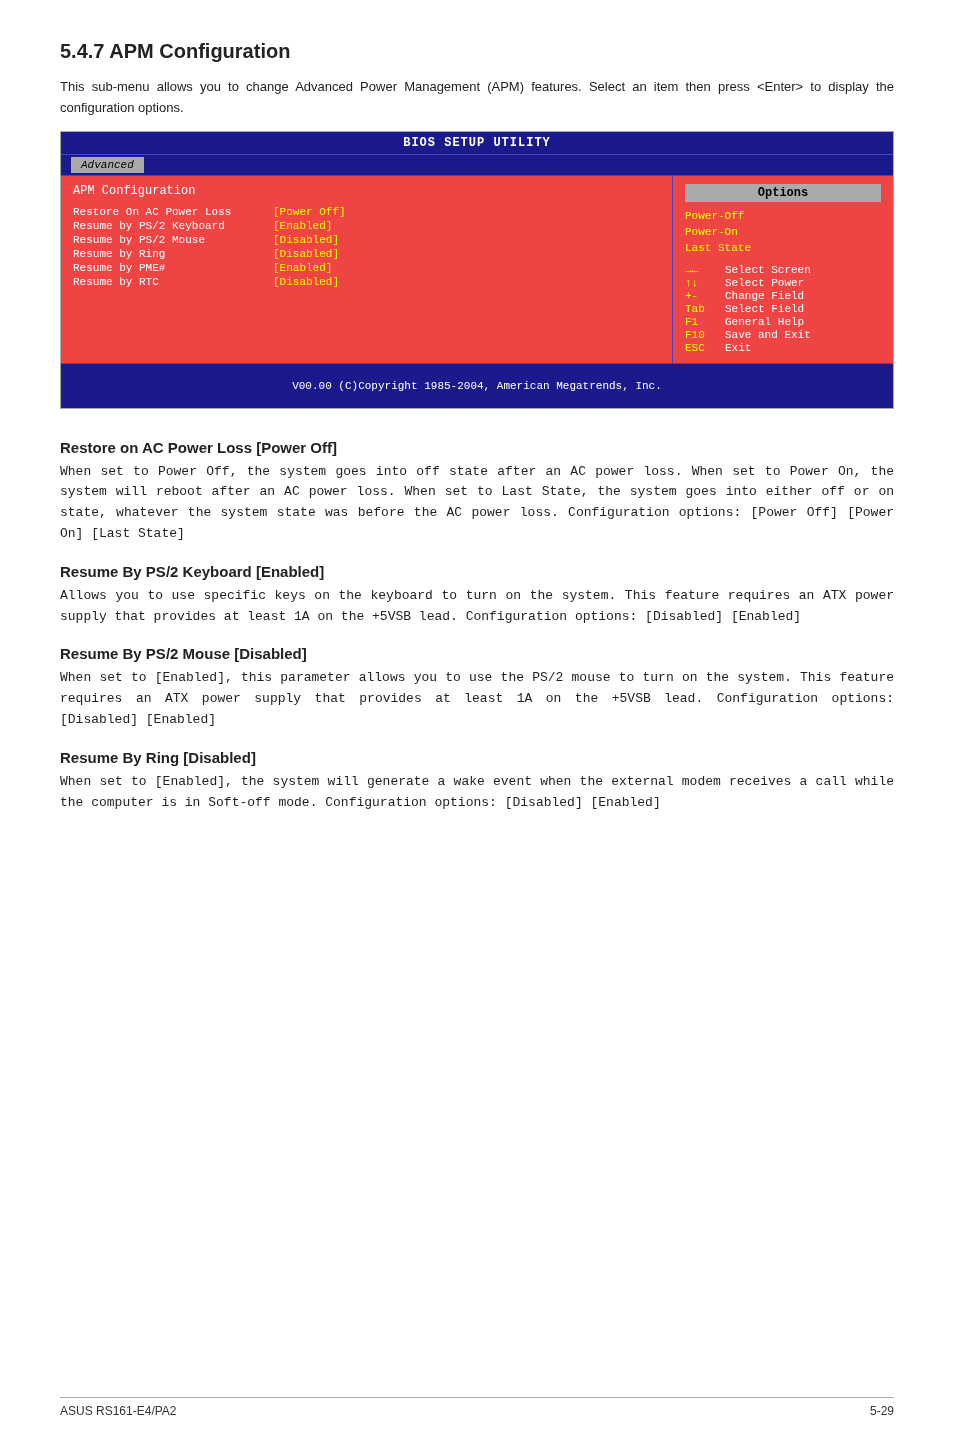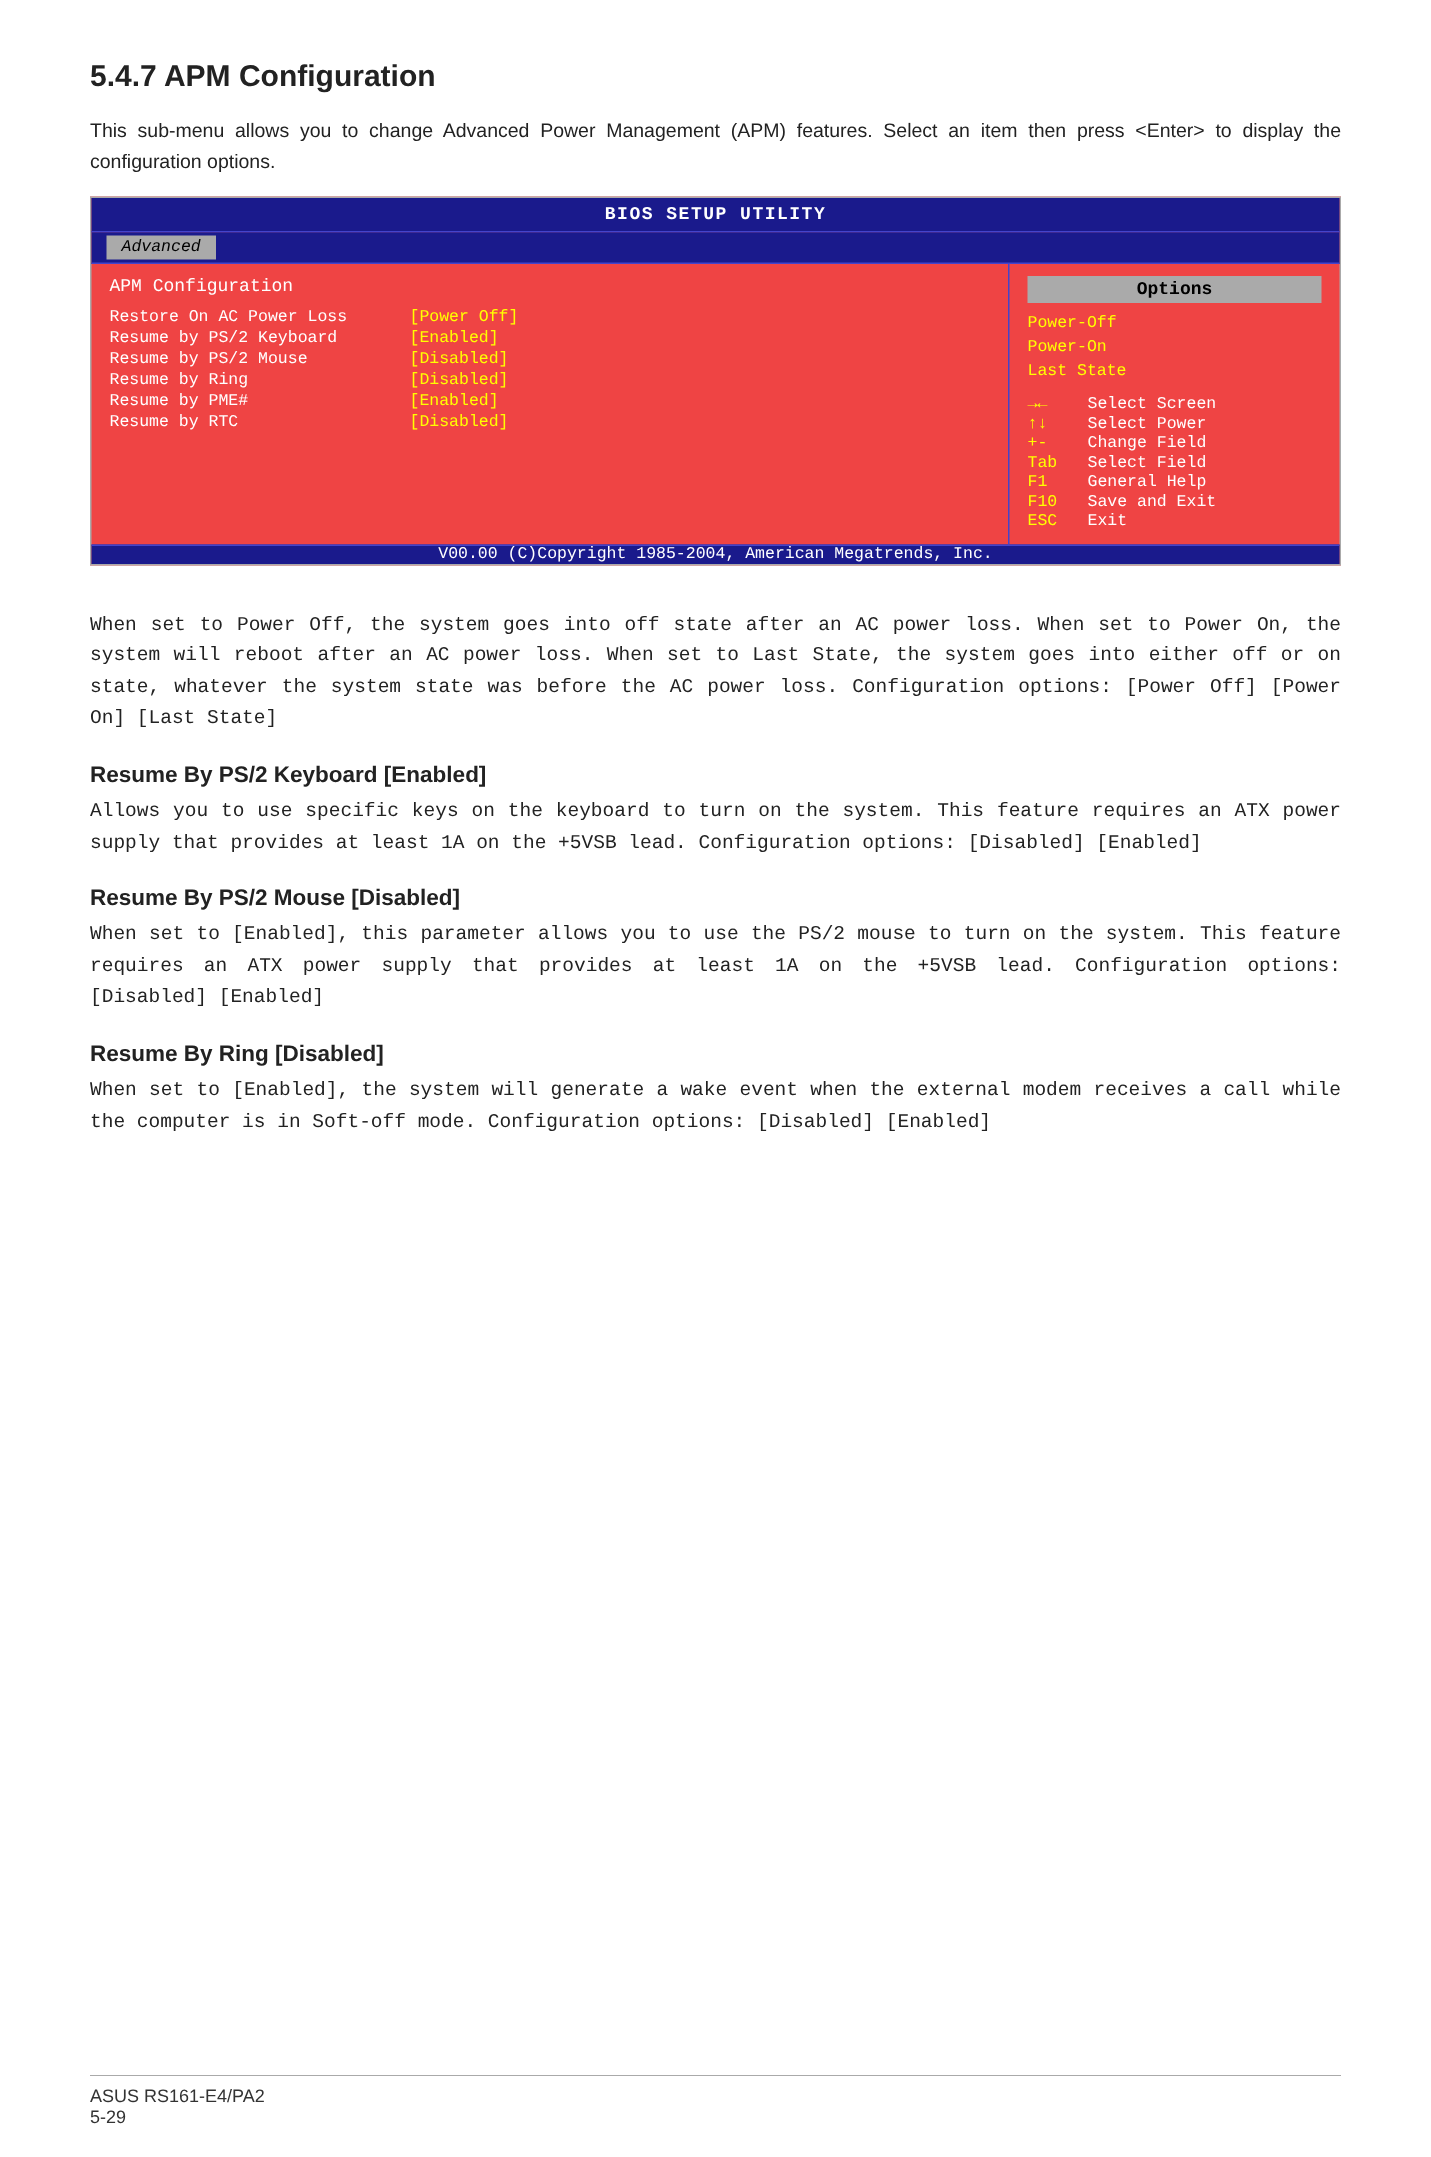--- a/index.html
+++ b/index.html
@@ -142,21 +142,21 @@
     }
 
     .bios-key-desc {
       color: #fff;
     }
 
     .bios-footer {
       background: #1a1a8c;
       color: #fff;
       text-align: center;
-      padding: 0;
+      padding: 16px;
       font-size: 11px;
       border-top: 1px solid #4444cc;
     }
 
     
     .sub-section {
       margin-bottom: 18px;
     }
 
     .sub-section-title {
@@ -179,21 +179,20 @@
       position: fixed;
       bottom: 20px;
       left: 60px;
       right: 60px;
       border-top: 1px solid #aaa;
       padding-top: 6px;
       display: flex;
       justify-content: space-between;
       font-size: 12px;
       color: #333;
-      flex-direction: column;
     }
   </style>
 </head>
 <body>
 
 <h1 class="section-title">5.4.7 APM Configuration</h1>
 
 <p class="intro-text">This sub-menu allows you to change Advanced Power Management (APM) features. Select an item then press &lt;Enter&gt; to display the configuration options.</p>
 
 <div class="bios-box">
@@ -268,20 +267,21 @@
             <span class="bios-key-desc">Exit</span>
           </div>
         </div>
     </div>
   </div>
   <div class="bios-footer">V00.00 (C)Copyright 1985-2004, American Megatrends, Inc.</div>
 </div>
 
 <div id="sections-container">
     <div class="sub-section">
+    <div class="sub-section-title">Restore on AC Power Loss [Power Off]</div>
     <div class="sub-section-body">When set to Power Off, the system goes into off state after an AC power loss. When set to Power On, the system will reboot after an AC power loss. When set to Last State, the system goes into either off or on state, whatever the system state was before the AC power loss. Configuration options: [Power Off] [Power On] [Last State]</div>
   </div>
     <div class="sub-section">
     <div class="sub-section-title">Resume By PS/2 Keyboard [Enabled]</div>
     <div class="sub-section-body">Allows you to use specific keys on the keyboard to turn on the system. This feature requires an ATX power supply that provides at least 1A on the +5VSB lead. Configuration options: [Disabled] [Enabled]</div>
   </div>
     <div class="sub-section">
     <div class="sub-section-title">Resume By PS/2 Mouse [Disabled]</div>
     <div class="sub-section-body">When set to [Enabled], this parameter allows you to use the PS/2 mouse to turn on the system. This feature requires an ATX power supply that provides at least 1A on the +5VSB lead. Configuration options: [Disabled] [Enabled]</div>
   </div>

